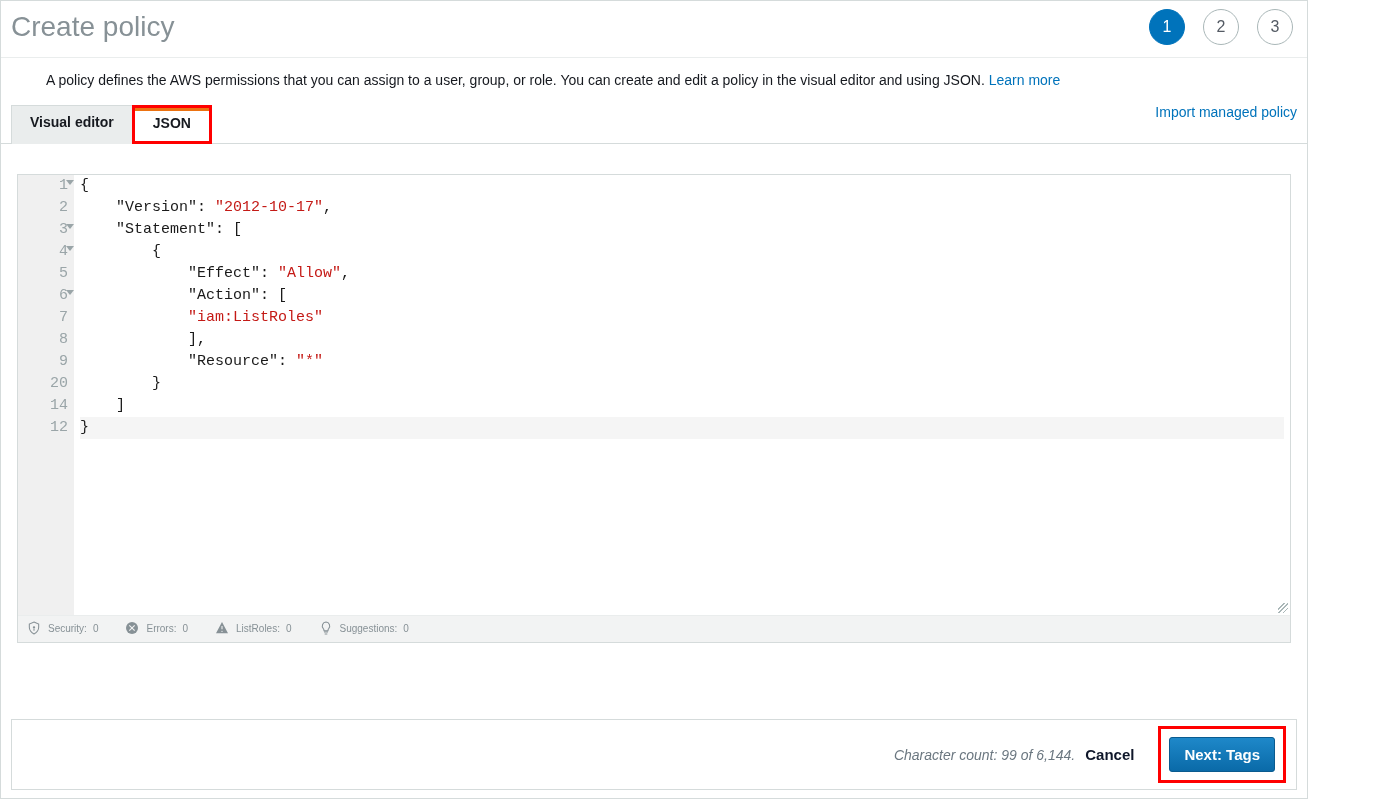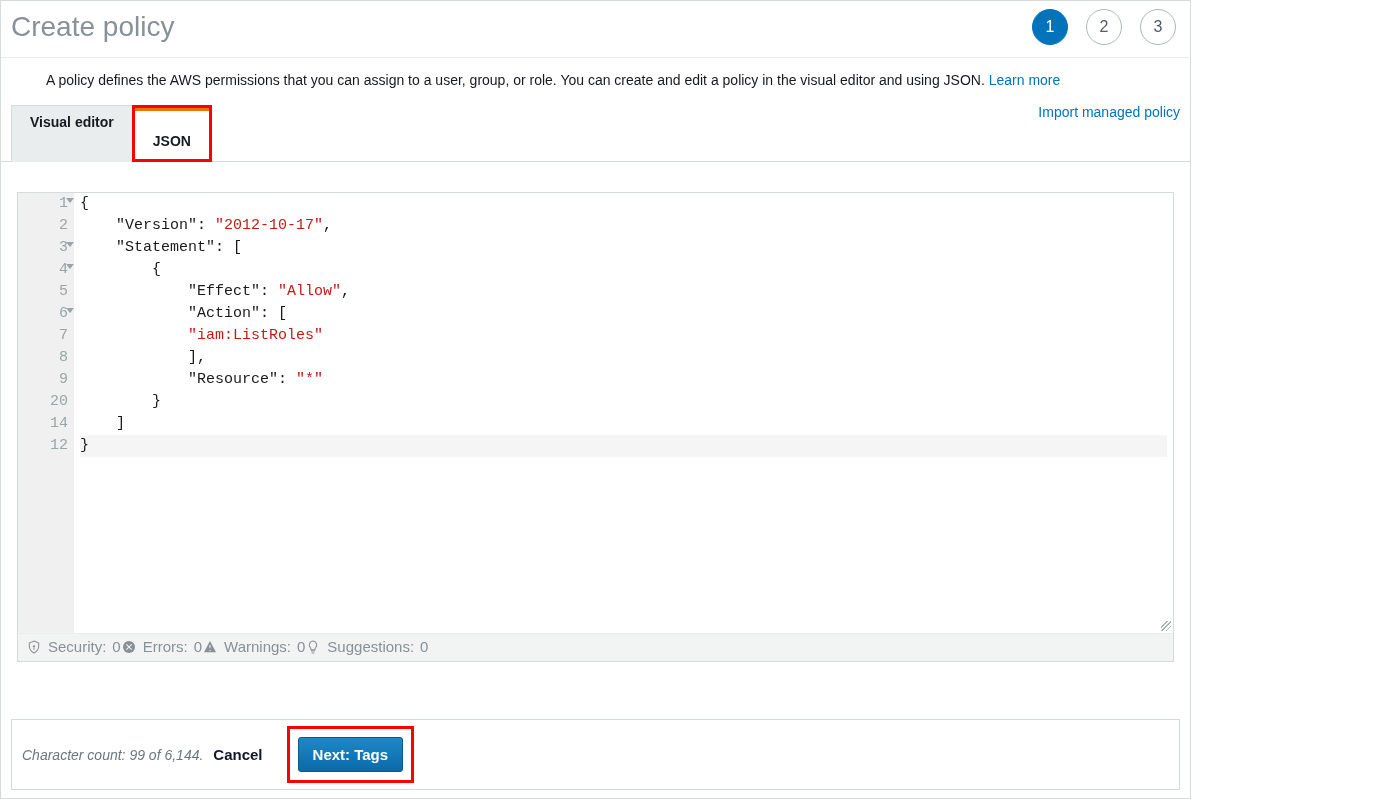--- a/index.html
+++ b/index.html
@@ -7,21 +7,21 @@
     margin: 0;
     font-family: "Helvetica Neue", Helvetica, Arial, sans-serif;
     font-size: 14px;
     color: #16191f;
     background: #fff;
     width: 1375px;
     padding: 0;
   }
   .frame {
     border: 1px solid #d5dbdb;
-    width: 1191px;
+    width: 1308px;
     min-height: 799px;
     padding: 0;
     position: relative;
   }
   .header {
     display: flex;
     align-items: center;
     justify-content: space-between;
     padding: 8px 14px 12px 10px;
     border-bottom: 1px solid #eaeded;
@@ -61,21 +61,21 @@
     background: #eaeded;
     border: 1px solid #d5dbdb;
     border-bottom: none;
     cursor: pointer;
     position: relative;
     top: 1px;
   }
   .tab.active {
     background: #fff;
     border-top: 3px solid #ec7211;
-    padding-top: 22px;
+    padding-top: 4px;
   }
   .tab-highlight {
     border: 3px solid #ff0000;
     position: relative;
     top: 1px;
     margin-left: -1px;
   }
   .import-link { color:#0073bb; font-size:14px; padding-bottom:8px; cursor:pointer;margin-left:42px; }
 
   .editor-wrap {
@@ -116,36 +116,36 @@
   .punc { color:#1a1a1a; }
   .resize-handle {
     position:absolute; right:1px; bottom:1px; width:14px; height:14px;
   }
   .resize-handle::before{content:"";position:absolute;right:1px;bottom:1px;width:10px;height:10px;
     background:
       linear-gradient(135deg, transparent 0 4px,#aab7b8 4px 5px,transparent 5px 7px,#aab7b8 7px 8px,transparent 8px 10px,#aab7b8 10px 11px,transparent 11px);
   }
 
   .statusbar {
-    display:flex; 
+    display:flex; gap:26px;
     background:#f2f3f3;
     border-top:1px solid #eaeded;
     padding:4px 8px 6px 8px;
     color:#879196;
-    font-size:15px;
+    font-size:10px;
     align-items:center;
   }
   .statusbar .item { display:flex; align-items:center; gap:6px; }
   .statusbar svg { width:16px; height:16px; fill:none; stroke:#879196; stroke-width:1.6; }
 
   .footer {
     position:absolute; left:10px; right:10px; bottom:8px;
     border:1px solid #d5dbdb;
     background:#fff;
-    display:flex; align-items:center; justify-content:flex-start;
+    display:flex; align-items:center; justify-content:flex-end;
     padding:6px 10px;
   }
   .char-count { color:#6b7780; font-style:italic; font-size:14px; }
   .actions { display:flex; align-items:center; gap:14px; }
   .cancel-link { color:#0f172a; font-weight:700; cursor:pointer; font-size:15px; padding:6px 10px;}
   .next-wrap { border:3px solid #ff0000; padding:8px; }
   .next-btn {
     background:#0073bb; color:#fff; font-weight:700;
     border:1px solid #0a5b8f; border-radius:3px;
     padding:8px 14px; font-size:15px; cursor:pointer;
@@ -218,21 +218,21 @@
           </svg>
         <span>Errors:</span>
         <span>0</span>
       </div>
       <div class="item">
         <svg viewBox="0 0 24 24">
             <path d="M12 3 L21 20 L3 20 Z" fill="#879196" stroke="none"></path>
             <line x1="12" y1="9" x2="12" y2="14" stroke="#f2f3f3"></line>
             <circle cx="12" cy="17" r="1" fill="#f2f3f3" stroke="none"></circle>
           </svg>
-        <span>Warnings:</span>
+        <span>ListRoles:</span>
         <span>0</span>
       </div>
       <div class="item">
         <svg viewBox="0 0 24 24">
             <path d="M9 18h6M10 21h4M12 3a6 6 0 0 0-4 10c1 1 1 2 1 3h6c0-1 0-2 1-3a6 6 0 0 0-4-10z"></path>
           </svg>
         <span>Suggestions:</span>
         <span>0</span>
       </div>
     </div>

